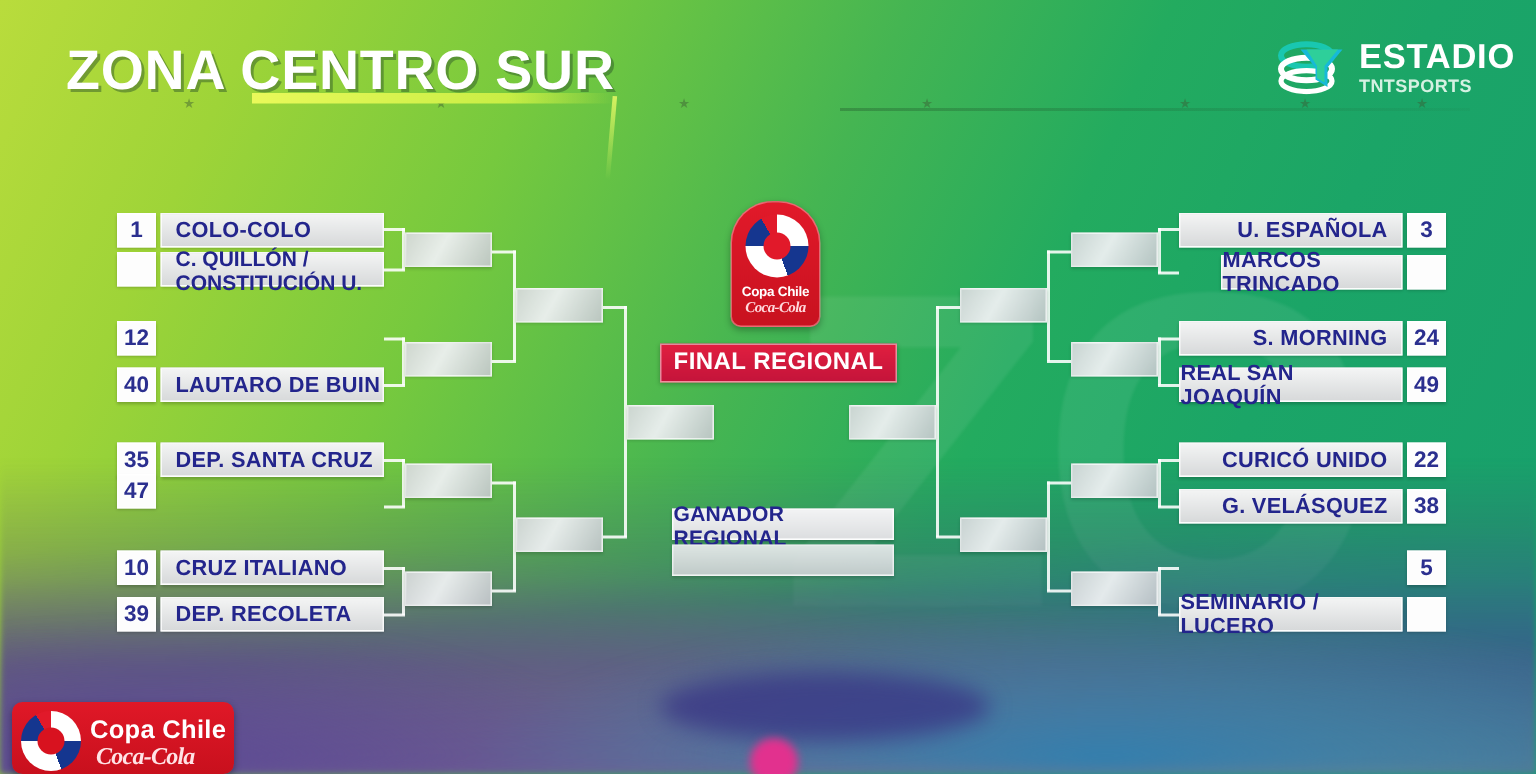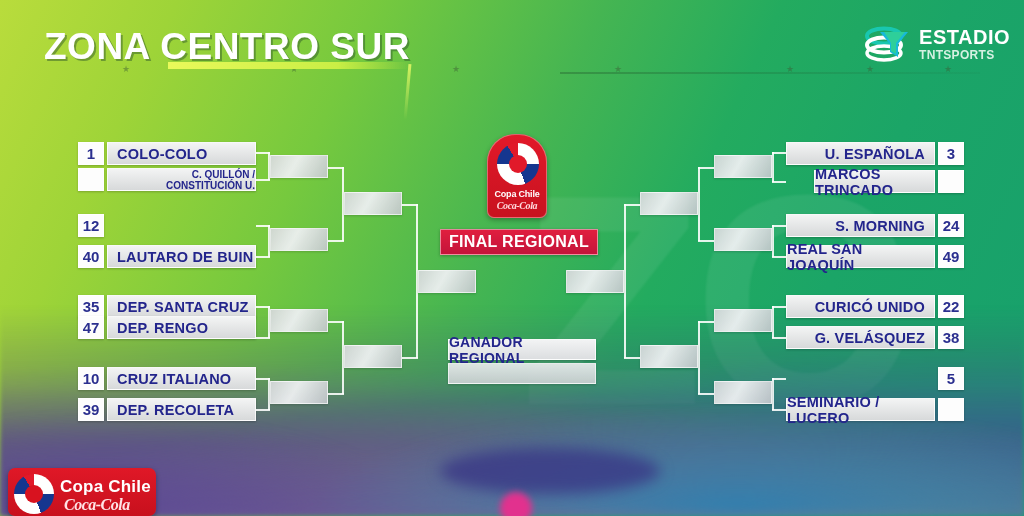--- a/index.html
+++ b/index.html
@@ -71,45 +71,45 @@
   #title-tick{
     position:absolute; left:406px; top:64px; width:3px; height:56px;
     background:linear-gradient(to bottom, rgba(226,247,100,.9), rgba(226,247,100,0));
     transform:rotate(5deg);
   }
 
   
   #brand{ position:absolute; right:14px; top:26px; display:flex; align-items:center; gap:7px; }
   #brand-mark{ position:relative; width:48px; height:36px; }
   #brand-text{ display:flex; flex-direction:column; line-height:1; }
-  #brand-estadio{ font-size:20px; font-weight:bold; color:#fff; letter-spacing:.5px; }
+  #brand-estadio{ font-size:23px; font-weight:bold; color:#fff; letter-spacing:.5px; }
   #brand-tnt{ font-size:12px; font-weight:bold; color:#eafaf0; letter-spacing:.3px; opacity:.9; margin-top:2px; }
 
   
   .row{
     position:absolute; height:23px; display:flex; align-items:stretch;
   }
   .seedbox{
     width:26px; background:#fdfdfd; border:1px solid rgba(255,255,255,.85);
     display:flex; align-items:center; justify-content:center;
     font-size:15px; font-weight:bold; color:#2b2f8f;
     box-shadow:0 1px 2px rgba(0,0,0,.22);
   }
   .namebox{
     flex:1; margin-left:3px;
     background:linear-gradient(to bottom,#f3f4f4,#d7d9da);
     border:1px solid rgba(255,255,255,.8);
     display:flex; align-items:center;
     font-size:14.5px; font-weight:bold; color:#23258c;
     letter-spacing:.2px; box-shadow:0 1px 2px rgba(0,0,0,.22);
   }
-  .row.left .namebox{ justify-content:flex-start; padding-left:9px;text-align:right; }
+  .row.left .namebox{ justify-content:flex-start; padding-left:9px; }
   .row.right{ flex-direction:row-reverse; }
   .row.right .namebox{ justify-content:flex-end; padding-right:9px; margin-left:0; margin-right:3px; }
-  .namebox.small{ font-size:10px; letter-spacing:0; }
+  .namebox.small{ font-size:14px; letter-spacing:0; }
 
   
   .slot{
     position:absolute; height:23px;
     background:linear-gradient(120deg, rgba(214,216,219,.92) 0%, rgba(238,240,242,.95) 42%, rgba(196,199,204,.9) 100%);
     border:1px solid rgba(255,255,255,.55);
     box-shadow:0 1px 2px rgba(0,0,0,.16);
   }
 
   
@@ -254,21 +254,20 @@
   <div class="seedbox">40</div>
   <div class="namebox">LAUTARO DE BUIN</div>
 </div>
 
 <div class="row left" style="left:78px; top:295px; width:178px;">
   <div class="seedbox">35</div>
   <div class="namebox">DEP. SANTA CRUZ</div>
 </div>
 <div class="row left" style="left:78px; top:316px; width:178px;">
   <div class="seedbox">47</div>
-  <div class="namebox">DEP. RENGO</div>
 </div>
 
 <div class="row left" style="left:78px; top:367px; width:178px;">
   <div class="seedbox">10</div>
   <div class="namebox">CRUZ ITALIANO</div>
 </div>
 <div class="row left" style="left:78px; top:398px; width:178px;">
   <div class="seedbox">39</div>
   <div class="namebox">DEP. RECOLETA</div>
 </div>

